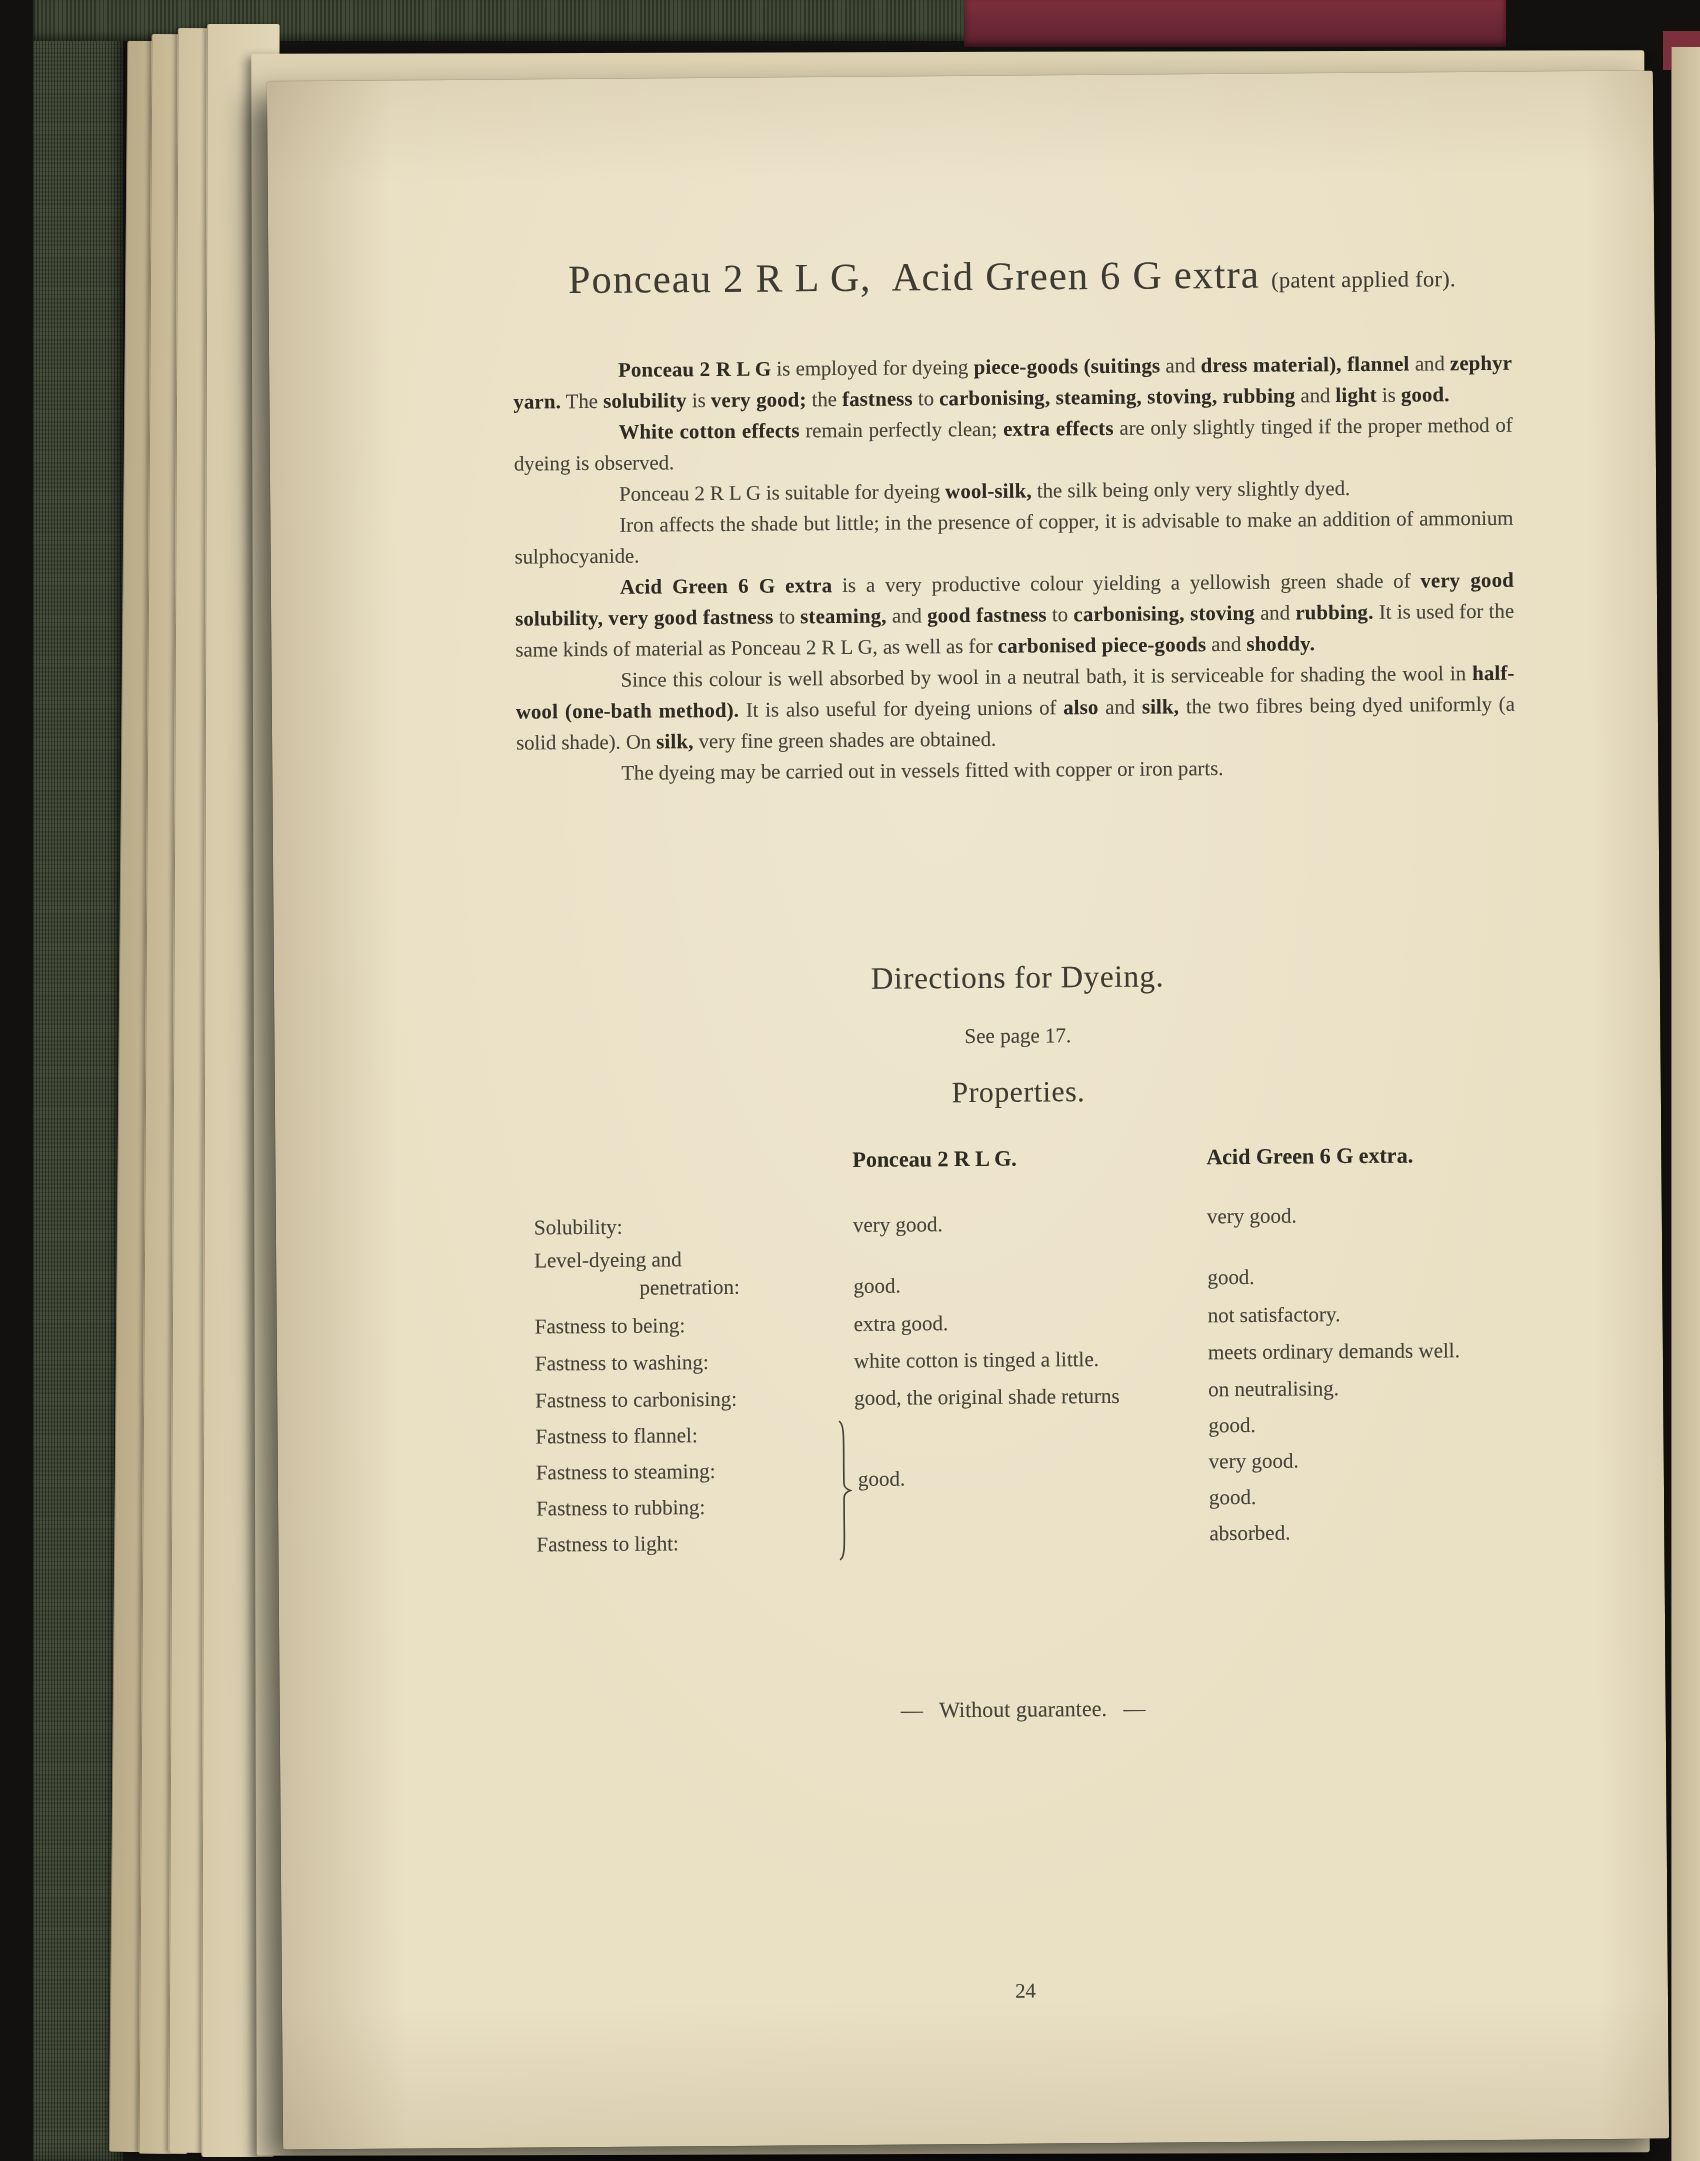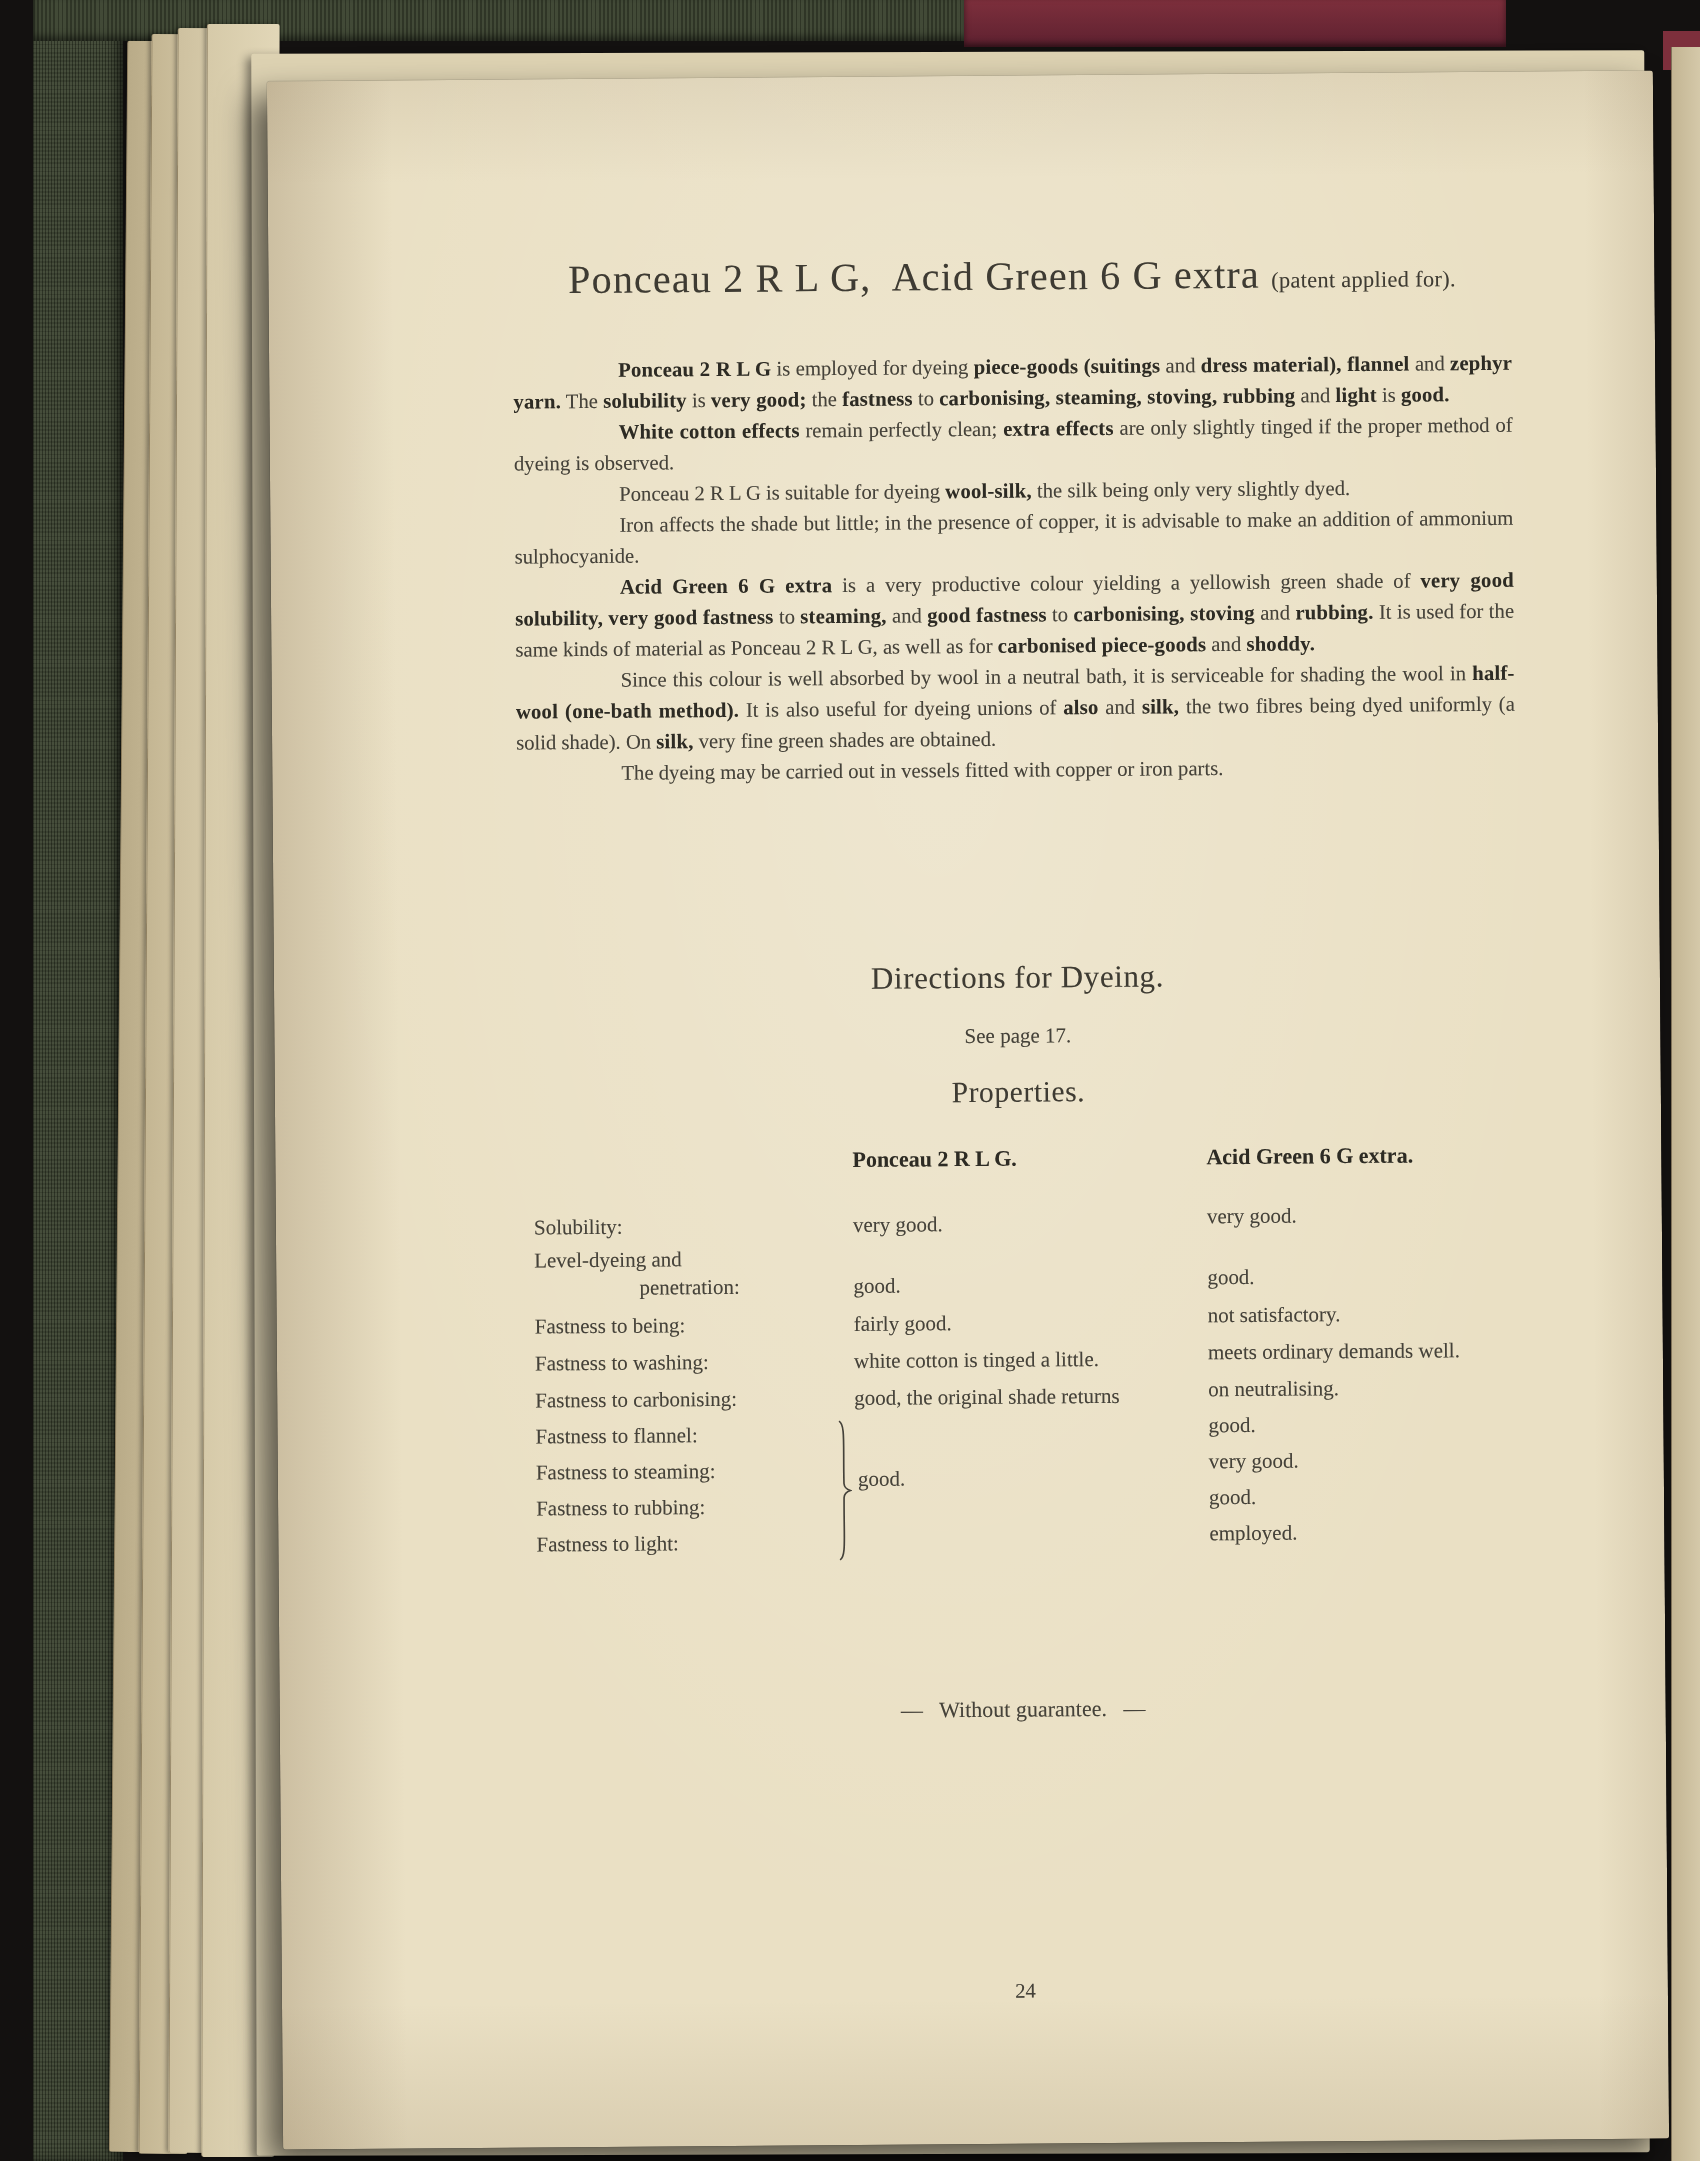--- a/index.html
+++ b/index.html
@@ -148,21 +148,21 @@
           <div class="prow tall">
             <div class="plabel">
               <div>Level-dyeing and</div>
               <div class="l2">penetration:</div>
             </div>
             <div class="pcol pcol1">good.</div>
             <div class="pcol pcol2">good.</div>
           </div>
           <div class="prow">
             <div class="plabel">Fastness to being:</div>
-            <div class="pcol pcol1">fairly good.</div>
+            <div class="pcol pcol1">extra good.</div>
             <div class="pcol pcol2">not satisfactory.</div>
           </div>
           <div class="prow">
             <div class="plabel">Fastness to washing:</div>
             <div class="pcol pcol1">white cotton is tinged a little.</div>
             <div class="pcol pcol2">meets ordinary demands well.</div>
           </div>
           <div class="prow">
             <div class="plabel">Fastness to carbonising:</div>
             <div class="pcol pcol1">good, the original shade returns</div>
@@ -179,21 +179,21 @@
             <div class="pcol pcol2">very good.</div>
           </div>
           <div class="prow">
             <div class="plabel">Fastness to rubbing:</div>
             <div class="pcol pcol1"></div>
             <div class="pcol pcol2">good.</div>
           </div>
           <div class="prow">
             <div class="plabel">Fastness to light:</div>
             <div class="pcol pcol1"></div>
-            <div class="pcol pcol2">employed.</div>
+            <div class="pcol pcol2">absorbed.</div>
           </div>
         </div>
       <svg class="brace" viewBox="0 0 24 240" preserveAspectRatio="none">
         <path d="M4 2 C 14 8, 10 40, 11 108 C 11.5 116, 18 119, 21 120 C 18 121, 11.5 124, 11 132 C 10 200, 14 232, 4 238"></path>
       </svg>
       <div class="brace-value">good.</div>
     </div>
 
     <div class="center footer-note">—   Without guarantee.   —</div>
     <div class="center page-number">24</div>

